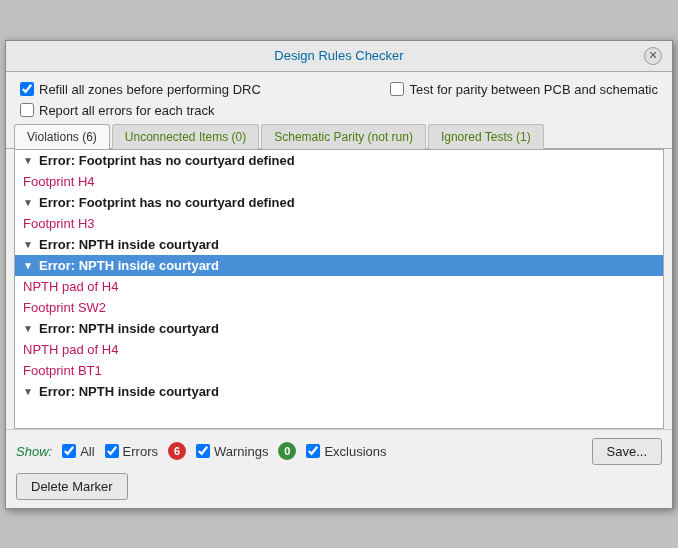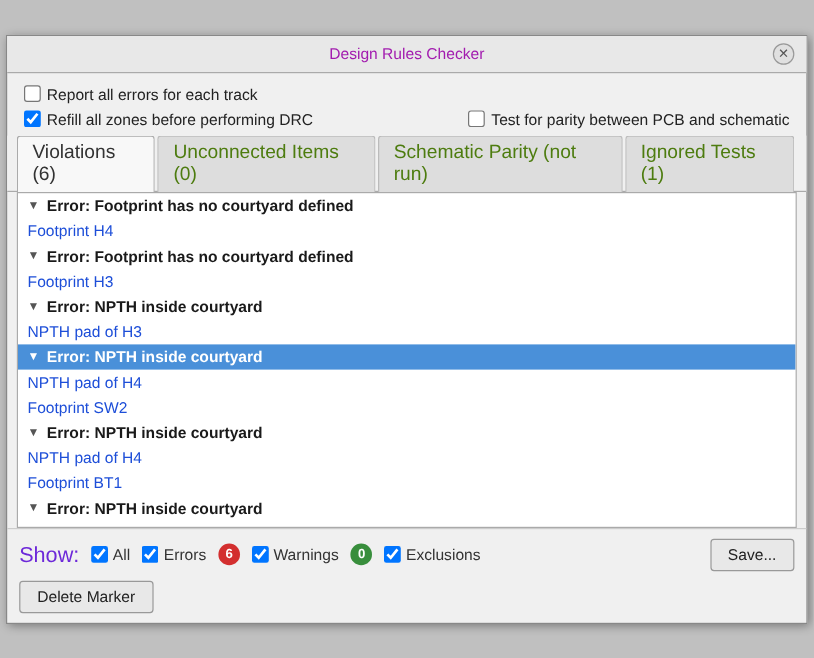--- a/index.html
+++ b/index.html
@@ -25,21 +25,21 @@
     .title-bar {
       background: #e8e8e8;
       border-bottom: 1px solid #aaa;
       padding: 6px 10px;
       display: flex;
       align-items: center;
       justify-content: space-between;
     }
     .title-bar-text {
       font-size: 13px;
-      color: #a21caf;
+      color: #0369a1;
       flex: 1;
       text-align: center;
     }
     .close-btn {
       width: 18px;
       height: 18px;
       border-radius: 50%;
       background: #e0e0e0;
       border: 1px solid #999;
       cursor: pointer;
@@ -75,21 +75,21 @@
     }
     .tabs-bar {
       display: flex;
       border-bottom: 1px solid #aaa;
       padding: 0 8px;
       gap: 0;
       background: #f0f0f0;
     }
     .tab {
       padding: 5px 12px;
-      font-size: 16px;
+      font-size: 12px;
       color: #333;
       cursor: pointer;
       border: 1px solid transparent;
       border-bottom: none;
       margin-bottom: -1px;
       background: #e0e0e0;
       border-color: #bbb;
       border-radius: 3px 3px 0 0;
       margin-right: 2px;
     }
@@ -118,21 +118,21 @@
       gap: 4px;
       font-size: 13px;
     }
     .tree-item.error-header {
       font-weight: bold;
       color: #1a1a1a;
       padding-left: 8px;
     }
     .tree-item.child {
       font-weight: normal;
-      color: #1d4ed8;
+      color: #be185d;
     }
     .tree-item.selected {
       background: #4a90d9;
       color: white;
     }
     .tree-item.selected .item-text {
       color: white;
     }
     .arrow {
       font-size: 10px;
@@ -147,23 +147,24 @@
       padding: 8px 10px;
       border-top: 1px solid #ccc;
     }
     .show-row {
       display: flex;
       align-items: center;
       gap: 10px;
       margin-bottom: 8px;
     }
     .show-label {
-      font-size: 18px;
-      color: #6d28d9;
+      font-size: 13px;
+      color: #15803d;
       font-weight: 500;
+      font-style: italic;
     }
     .show-item {
       display: flex;
       align-items: center;
       gap: 4px;
       font-size: 13px;
       color: #333;
     }
     .show-item input[type="checkbox"] {
       width: 14px;
@@ -221,33 +222,33 @@
 
   <div class="title-bar">
     <div style="width:18px;"></div>
     <span class="title-bar-text">Design Rules Checker</span>
     <div class="close-btn">✕</div>
   </div>
 
   <div class="options-section">
     <div class="option-row">
       <label>
-        <input type="checkbox" style="">
-        <span>Report all errors for each track</span>
-      </label>
-    </div>
-    <div class="option-row">
-      <label>
         <input type="checkbox" checked="" style="">
         <span>Refill all zones before performing DRC</span>
       </label>
       <span style="flex:1"></span>
       <label>
         <input type="checkbox" style="">
         <span>Test for parity between PCB and schematic</span>
+      </label>
+    </div>
+    <div class="option-row">
+      <label>
+        <input type="checkbox" style="">
+        <span>Report all errors for each track</span>
       </label>
     </div>
   </div>
 
   <div class="tabs-bar">
     <div class="tab active">Violations (6)</div>
     <div class="tab">Unconnected Items (0)</div>
     <div class="tab">Schematic Parity (not run)</div>
     <div class="tab">Ignored Tests (1)</div>
   </div>
@@ -270,23 +271,20 @@
 
     <div class="tree-item child">
       <span class="item-text">Footprint H3</span>
     </div>
 
     <div class="tree-item error-header">
       <span class="arrow">▼</span>
       <span class="item-text">Error: NPTH inside courtyard</span>
     </div>
 
-    <div class="tree-item child">
-      <span class="item-text">NPTH pad of H3</span>
-    </div>
 
 
     <div class="tree-item error-header selected">
       <span class="arrow">▼</span>
       <span class="item-text">Error: NPTH inside courtyard</span>
     </div>
 
     <div class="tree-item child">
       <span class="item-text">NPTH pad of H4</span>
     </div>

